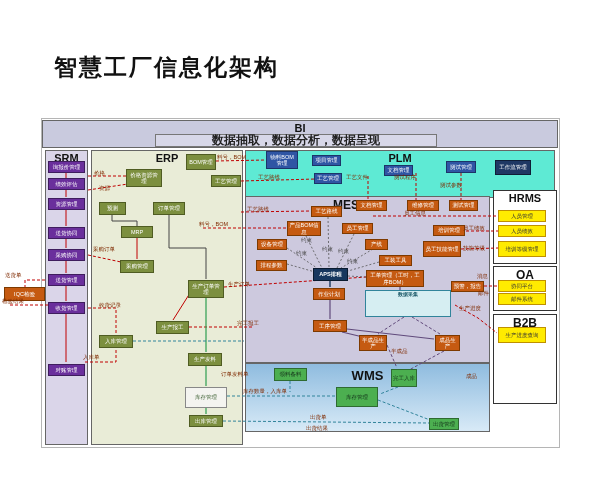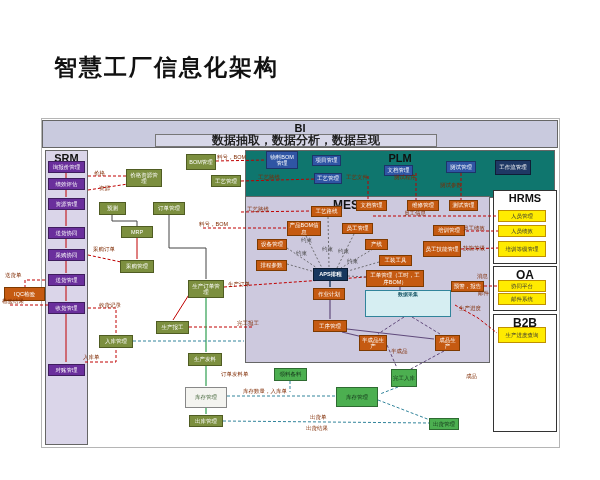--- a/index.html
+++ b/index.html
@@ -8,28 +8,28 @@
 #badge{position:absolute;left:8px;top:7px;width:150px;height:31px;background:#a5a5a5;color:#fff;font-size:19px;line-height:31px;padding-left:10px;z-index:9}
 #main-title{position:absolute;left:54px;top:52px;font-size:23px;font-weight:bold;color:#111;letter-spacing:2px;z-index:9}
 #frame{position:absolute;left:41px;top:118px;width:519px;height:330px;border:1px solid #b5b5b5;z-index:0}
 .panel{position:absolute;border:1px solid #666;z-index:1}
 .ptitle{position:absolute;top:1px;left:0;width:100%;text-align:center;font-weight:bold;color:#111;font-size:11px}
 #bi{left:42px;top:120px;width:516px;height:28px;background:#c9cade}
 #bi .ptitle{font-size:11px}
 #bi-sub{position:absolute;left:112px;top:13px;width:282px;height:13px;background:#d7d7e8;border:1px solid #777;font-size:12px;font-weight:bold;color:#222;display:flex;align-items:center;justify-content:center}
 #p-srm{left:45px;top:150px;width:43px;height:295px;background:#dad5e9}
 #p-erp{left:91px;top:150px;width:152px;height:295px;background:#e9ecd7}
-#p-plm{left:245px;top:150px;width:310px;height:48px;background:#0f766e}
+#p-plm{left:245px;top:150px;width:310px;height:48px;background:#5eead4}
 #p-mes{left:245px;top:196px;width:245px;height:167px;background:#cdc9de}
 #p-mes .ptitle{width:200px;font-size:12px}
 #p-wms{left:245px;top:363px;width:245px;height:69px;background:linear-gradient(#8fbcdf,#d8eaf7)}
 #p-wms .ptitle{top:4px;font-size:13px}
 #p-hrms{left:493px;top:190px;width:64px;height:74px;background:#fff;border-color:#333}
 #p-oa{left:493px;top:266px;width:64px;height:45px;background:#fff;border-color:#333}
-#p-b2b{left:493px;top:314px;width:64px;height:118px;background:#fff;border-color:#333}
+#p-b2b{left:493px;top:314px;width:64px;height:90px;background:#fff;border-color:#333}
 #p-oa .ptitle,#p-b2b .ptitle{font-size:12px}
 #boxes{position:absolute;left:0;top:0;width:600px;height:480px;z-index:3;pointer-events:none}
 .box{position:absolute;display:flex;align-items:center;justify-content:center;text-align:center;font-size:5.5px;line-height:1.15;color:#fff;border:1px solid rgba(0,0,0,.45);padding:1px;overflow:hidden}
 .purple{background:#6a2f9c;border-color:#3f1d5e}
 .green{background:#7c8f3f;border-color:#4f5c22}
 .blue{background:#2f55a4;border-color:#1c3468}
 .darkblue{background:#1f3864;border-color:#0f1d36}
 .orange{background:#c55a11;border-color:#7e3a00}
 .navy{background:#17375e;border-color:#0a1a2e;font-weight:bold}
 .yellow{background:#ffeb00;color:#333;border-color:#bf9000}
@@ -59,25 +59,31 @@
   <div id="main-title">智慧工厂信息化架构</div>
   <div id="frame"></div>
 
   <div class="panel" id="bi">
     <div class="ptitle">BI</div>
     <div id="bi-sub">数据抽取，数据分析，数据呈现</div>
   </div>
   <div class="panel" id="p-srm">
       <div class="ptitle">SRM</div>
     </div>
+  <div class="panel" id="p-erp">
+      <div class="ptitle">ERP</div>
+    </div>
   <div class="panel" id="p-plm">
       <div class="ptitle">PLM</div>
     </div>
   <div class="panel" id="p-mes">
       <div class="ptitle">MES</div>
+    </div>
+  <div class="panel" id="p-wms">
+      <div class="ptitle">WMS</div>
     </div>
   <div class="panel" id="p-hrms">
       <div class="ptitle">HRMS</div>
     </div>
   <div class="panel" id="p-oa">
       <div class="ptitle">OA</div>
     </div>
   <div class="panel" id="p-b2b">
       <div class="ptitle">B2B</div>
     </div>

